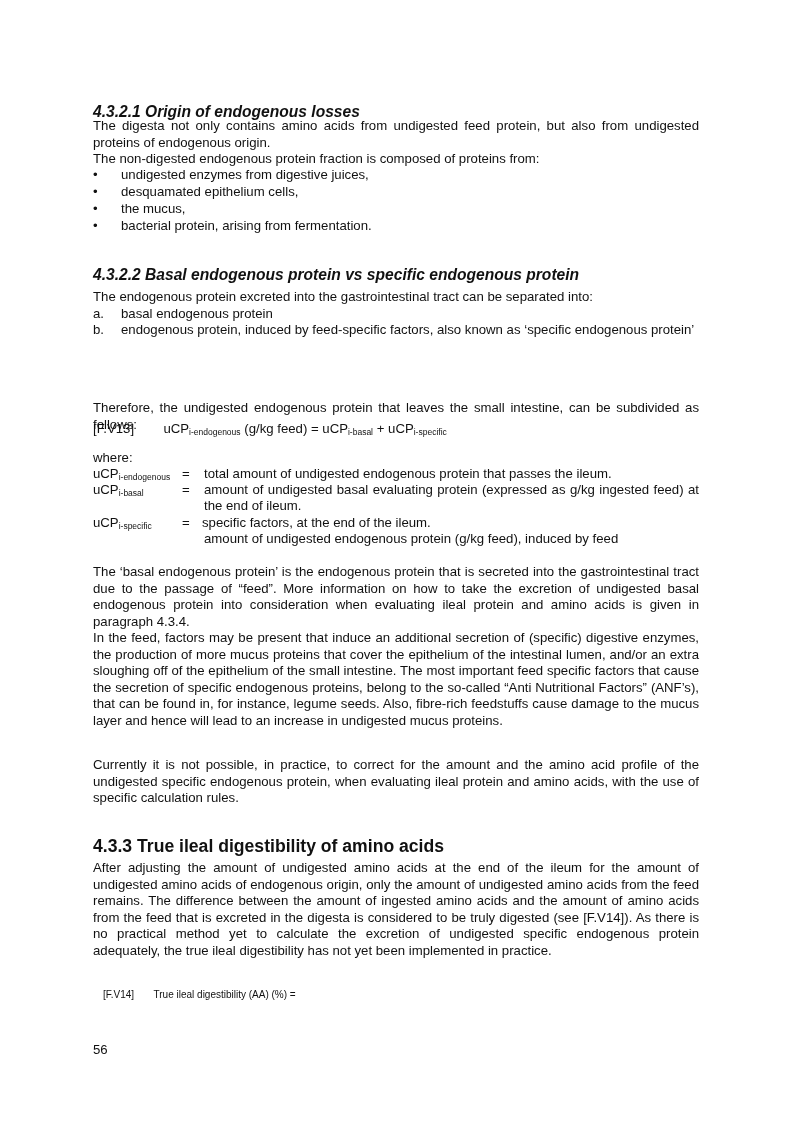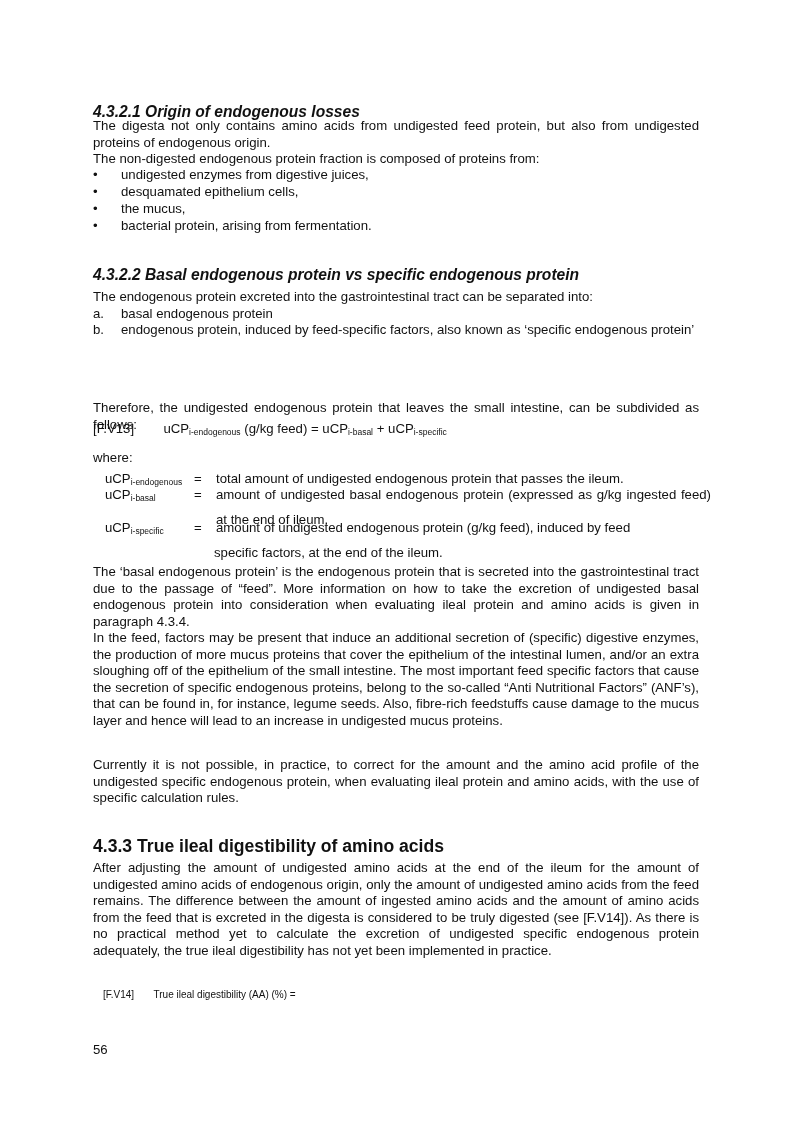--- a/index.html
+++ b/index.html
@@ -10,21 +10,21 @@
   .h3 { position:absolute; left:0; font-weight:bold; font-size:17.6px; white-space:nowrap;text-align:center; }
   .p { position:absolute; left:0; width:606px; line-height:16.5px; text-align:justify; }
   .line { position:absolute; left:0; white-space:nowrap; line-height:16.5px; }
   .bul { position:absolute; left:0; line-height:16.5px; }
   .bul .m { position:absolute; left:0; }
   .bul .t { position:absolute; left:28px; white-space:nowrap; }
   .lst { position:absolute; left:0; width:606px; line-height:16.5px; }
   .lst .m { position:absolute; left:0; }
   .lst .t { display:block; margin-left:28px; text-align:justify; }
   sub { font-size:8.5px; vertical-align:-2px; }
-  .defrow { position:absolute; left:0; width:606px; line-height:25px;margin-left:12px; }
+  .defrow { position:absolute; left:0; width:606px; line-height:16px; }
   .defrow .term { position:absolute; left:0; white-space:nowrap; }
   .defrow .eq { position:absolute; left:89px; }
   .defrow .def { display:block; margin-left:111px; text-align:justify; }
   .pagenum { position:absolute; left:0; width:606px; text-align:left; top:1042px; }
 </style>
 </head>
 <body>
 
 <div class="page">
 
@@ -72,27 +72,27 @@
   <div class="line" style="top:450px;">where:</div>
 
   <div class="defrow" style="top:466px;">
     <span class="term"><span>uCP</span><sub>i-endogenous</sub></span>
     <span class="eq">=</span>
     <span class="def">total amount of undigested endogenous protein that passes the ileum.</span>
   </div>
   <div class="defrow" style="top:482px;">
     <span class="term"><span>uCP</span><sub>i-basal</sub></span>
     <span class="eq">=</span>
-    <span class="def">amount of undigested basal endogenous protein (expressed as g/kg ingested feed) at the end of ileum.</span>
+    <span class="def">amount of undigested basal evaluating protein (expressed as g/kg ingested feed) at the end of ileum.</span>
   </div>
   <div class="defrow" style="top:515px;">
     <span class="term"><span>uCP</span><sub>i-specific</sub></span>
     <span class="eq">=</span>
+    <span style="display:block;margin-left:109px;white-space:nowrap;">specific factors, at the end of the ileum.</span>
     <span style="display:block;margin-left:111px;white-space:nowrap;">amount of undigested endogenous protein (g/kg feed), induced by feed</span>
-    <span style="display:block;margin-left:109px;white-space:nowrap;">specific factors, at the end of the ileum.</span>
   </div>
 
   <div class="p" style="top:564px;">The ‘basal endogenous protein’ is the endogenous protein that is secreted into the gastrointestinal tract due to the passage of “feed”. More information on how to take the excretion of undigested basal endogenous protein into consideration when evaluating ileal protein and amino acids is given in paragraph 4.3.4.</div>
   <div class="p" style="top:630px;">In the feed, factors may be present that induce an additional secretion of (specific) digestive enzymes, the production of more mucus proteins that cover the epithelium of the intestinal lumen, and/or an extra sloughing off of the epithelium of the small intestine. The most important feed specific factors that cause the secretion of specific endogenous proteins, belong to the so-called “Anti Nutritional Factors” (ANF’s), that can be found in, for instance, legume seeds. Also, fibre-rich feedstuffs cause damage to the mucus layer and hence will lead to an increase in undigested mucus proteins.</div>
   <div class="p" style="top:757px;">Currently it is not possible, in practice, to correct for the amount and the amino acid profile of the undigested specific endogenous protein, when evaluating ileal protein and amino acids, with the use of specific calculation rules.</div>
 
   <div class="h3" style="top:836px;">4.3.3  True ileal digestibility of amino acids</div>
   <div class="p" style="top:860px;">After adjusting the amount of undigested amino acids at the end of the ileum for the amount of undigested amino acids of endogenous origin, only the amount of undigested amino acids from the feed remains. The difference between the amount of ingested amino acids and the amount of amino acids from the feed that is excreted in the digesta is considered to be truly digested (see [F.V14]). As there is no practical method yet to calculate the excretion of undigested specific endogenous protein adequately, the true ileal digestibility has not yet been implemented in practice.</div>
 
   <div class="line" style="top:987px;left:10px;font-size:10px;">

